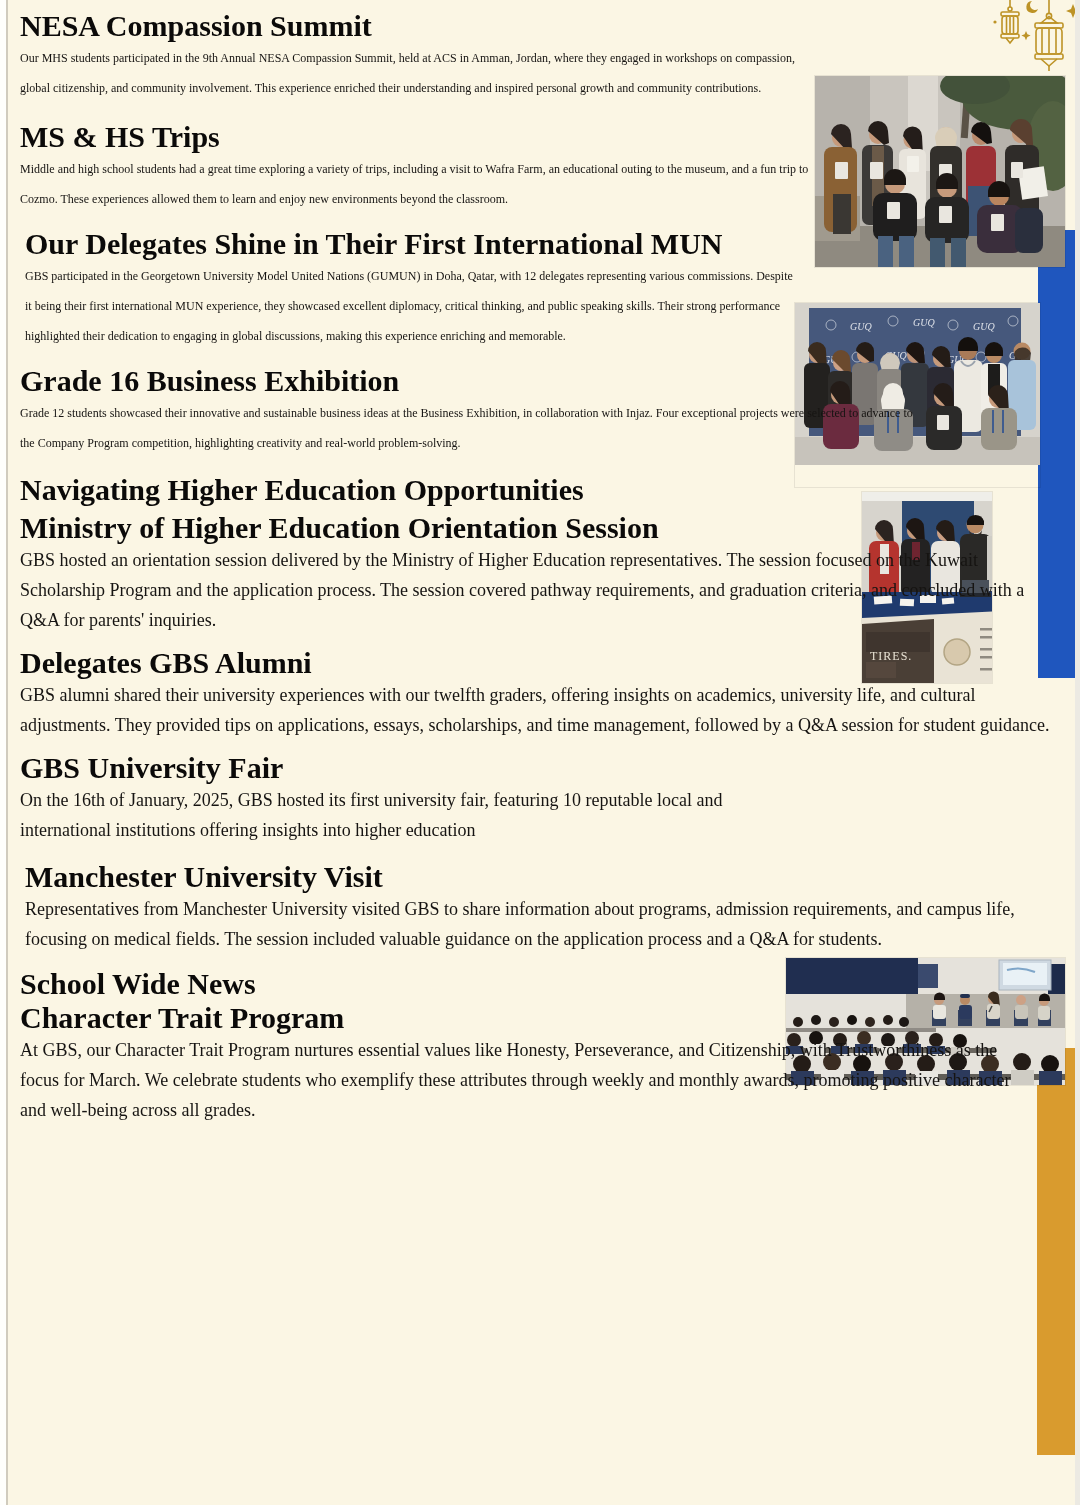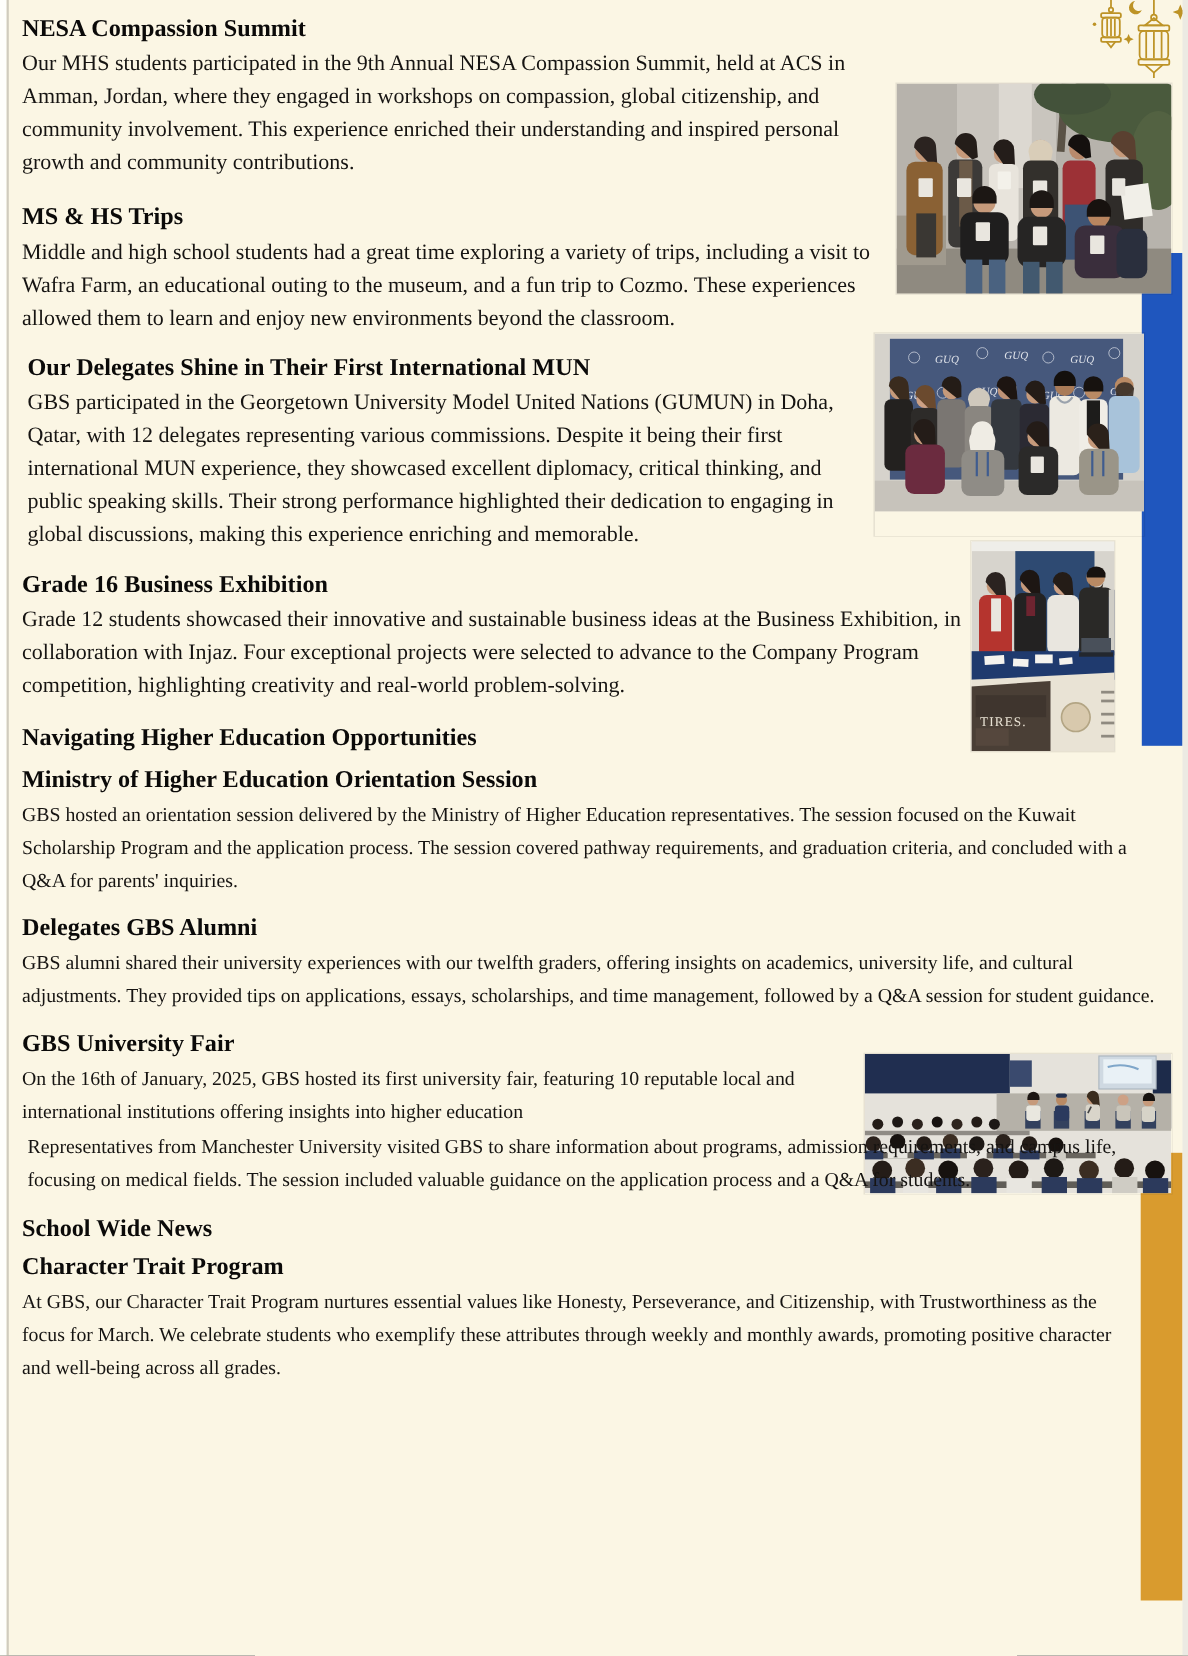--- a/index.html
+++ b/index.html
@@ -18,26 +18,26 @@
   
   .blue-bar{position:absolute;left:1038px;top:230px;width:37px;height:448px;background:#1F56BE;z-index:1;}
   .gold-bar{position:absolute;left:1037px;top:1048px;width:38px;height:407px;background:#D99B2E;z-index:1;}
   
   .lanterns{position:absolute;left:985px;top:0;width:100px;height:82px;z-index:2;}
   
   .photo{position:absolute;z-index:2;overflow:hidden;box-shadow:0 0 0 1px rgba(0,0,0,.08);}
   .photo svg{display:block;}
   .photo-nesa{left:815px;top:76px;width:250px;height:191px;}
   .photo-mun{left:795px;top:303px;width:245px;height:184px;}
-  .photo-biz{left:883px;top:492px;width:130px;height:191px;}
+  .photo-biz{left:862px;top:492px;width:130px;height:191px;}
   .photo-fair{left:786px;top:958px;width:279px;height:127px;}
   
   .content{position:absolute;left:20px;top:12px;width:1046px;z-index:3;}
-  h2{font-size:22px;line-height:28px;margin:0 0 3px 0;font-weight:bold;color:#0b0a09;}
-  p{font-size:20px;line-height:30px;margin:2px 0 0 0;}
+  h2{font-size:30px;line-height:28px;margin:0 0 3px 0;font-weight:bold;color:#0b0a09;}
+  p{font-size:12px;line-height:30px;margin:2px 0 0 0;}
   .sm p{font-size:18px;line-height:30px;}
   .center-h{text-align:left;}
   .mt-trips{margin-top:20px;} .mt-mun{margin-top:16px;} .mt-biz{margin-top:16px;}
   .mt-nav{margin-top:18px;} .mt-min{margin-top:10px;} .mt-alum{margin-top:14px;}
   .mt-fair{margin-top:14px;} .mt-man{margin-top:18px;} .mt-sw{margin-top:16px;} .mt-char{margin-top:6px;}
   .w-nesa{max-width:795px;} .w-trips{max-width:820px;} .w-mun{max-width:768px;}
   .w-biz{max-width:905px;} .w-min{max-width:1020px;} .w-alum{max-width:1042px;}
   .w-fair1{max-width:775px;} .w-fair2{max-width:1032px;margin-top:10px;}
   .w-man{max-width:1006px;} .w-char{max-width:1016px;}
   .indent{padding-left:5px;}
@@ -408,20 +408,21 @@
       <h2 class="mt-alum">Delegates GBS Alumni</h2>
       <p class="w-alum">GBS alumni shared their university experiences with our twelfth graders, offering insights on academics, university life, and cultural adjustments. They provided tips on applications, essays, scholarships, and time management, followed by a Q&amp;A session for student guidance.</p>
     </section>
 
     <section class="sm">
       <h2 class="mt-fair">GBS University Fair</h2>
       <p class="w-fair1">On the 16th of January, 2025, GBS hosted its first university fair, featuring 10 reputable local and international institutions offering insights into higher education</p>
     </section>
 
     <section class="sm indent">
+      <h2 class="mt-man">Manchester University Visit</h2>
       <p class="w-man">Representatives from Manchester University visited GBS to share information about programs, admission requirements, and campus life, focusing on medical fields. The session included valuable guidance on the application process and a Q&amp;A for students.</p>
     </section>
 
     <h2 class="center-h mt-sw">School Wide News</h2>
 
     <section class="sm">
       <h2 class="mt-char">Character Trait Program</h2>
       <p class="w-char">At GBS, our Character Trait Program nurtures essential values like Honesty, Perseverance, and Citizenship, with Trustworthiness as the focus for March. We celebrate students who exemplify these attributes through weekly and monthly awards, promoting positive character and well-being across all grades.</p>
     </section>
 

